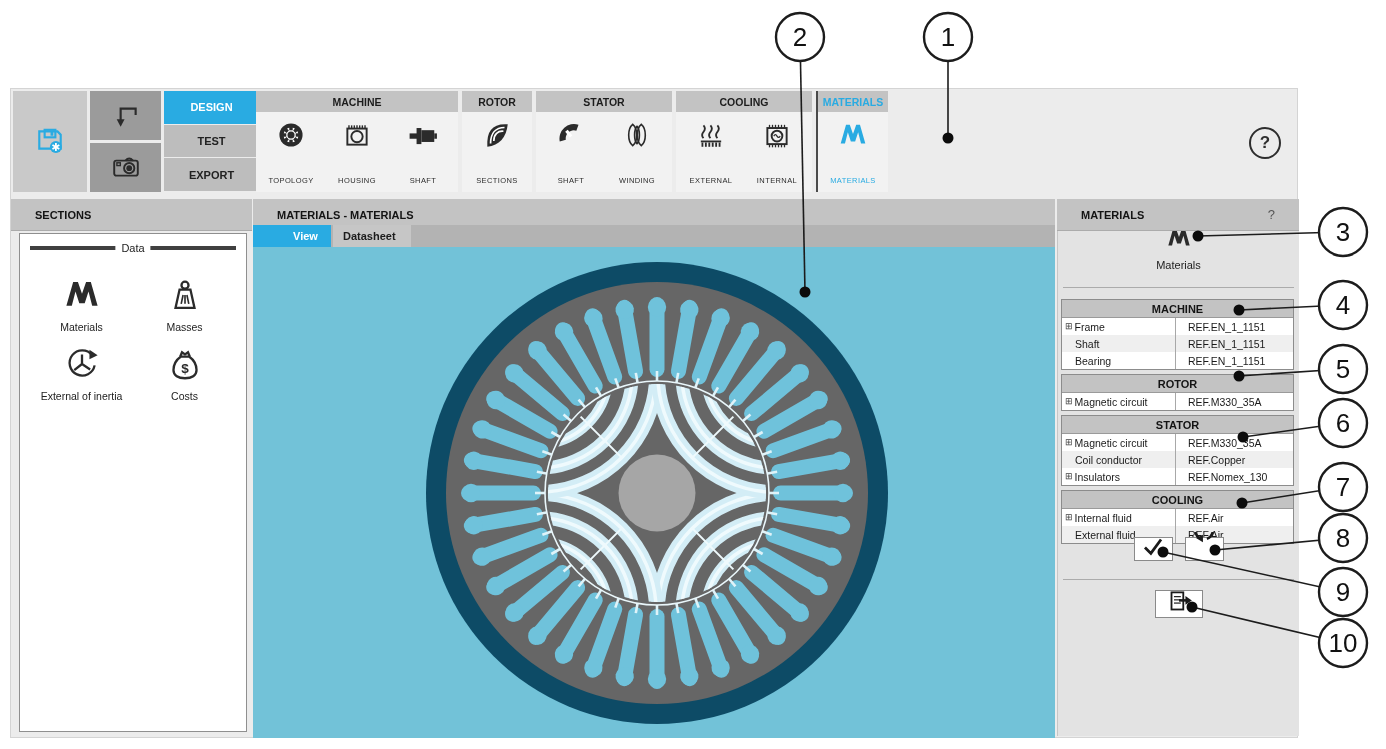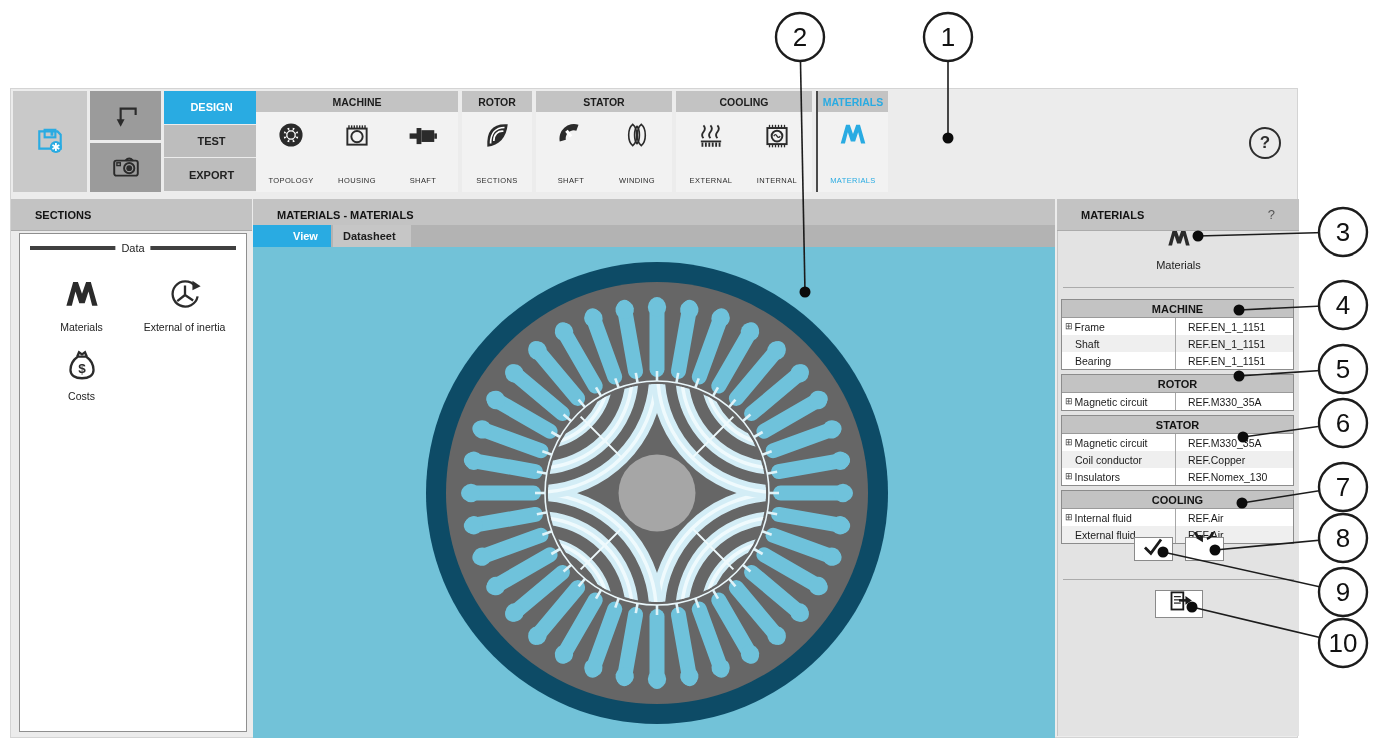--- a/index.html
+++ b/index.html
@@ -283,20 +283,34 @@
         <div class="sec-grid">
             <div class="sec-item">
               <span><svg width="38" height="38" viewBox="0 0 28 28">
                   <path d="M2.5 22 L7.5 4.5 L11 4.5 L14 13 L17 4.5 L20.5 4.5 L25.5 22 L21.5 22 L18.8 11.5 L16 20 L12 20 L9.2 11.5 L6.5 22 Z" fill="#2b2b2b"></path>
                 </svg></span>
               <span class="lbl">Materials</span>
             </div>
             <div class="sec-item">
               <span><svg width="38" height="38" viewBox="0 0 28 28">
                   <g fill="none" stroke="#2b2b2b" stroke-width="1.7">
+                    <path d="M7 23.5 L10 10 H18 L21 23.5 Z"></path>
+                    <circle cx="14" cy="6.8" r="2.6"></circle>
+                  </g>
+    <g stroke="#2b2b2b" stroke-width="1.2">
+                    <line x1="11.2" y1="20.5" x2="12.6" y2="14"></line>
+                    <line x1="14" y1="20.5" x2="14" y2="14"></line>
+                    <line x1="16.8" y1="20.5" x2="15.4" y2="14"></line>
+                  </g>
+                </svg></span>
+              <span class="lbl">Masses</span>
+            </div>
+            <div class="sec-item">
+              <span><svg width="38" height="38" viewBox="0 0 28 28">
+                  <g fill="none" stroke="#2b2b2b" stroke-width="1.7">
     <path d="M21.5 7.5 A9.3 9.3 0 1 0 23.3 15"></path>
                     <path d="M14 14 L14 7 M14 14 L8.3 18.5 M14 14 L20 18"></path>
                   </g>
     <polygon points="19.5,3.5 25.5,7.5 19.5,10.5" fill="#2b2b2b"></polygon>
                 </svg></span>
               <span class="lbl">External of inertia</span>
             </div>
             <div class="sec-item">
               <span><svg width="38" height="38" viewBox="0 0 28 28">
                   <g fill="none" stroke="#2b2b2b" stroke-width="1.7">

